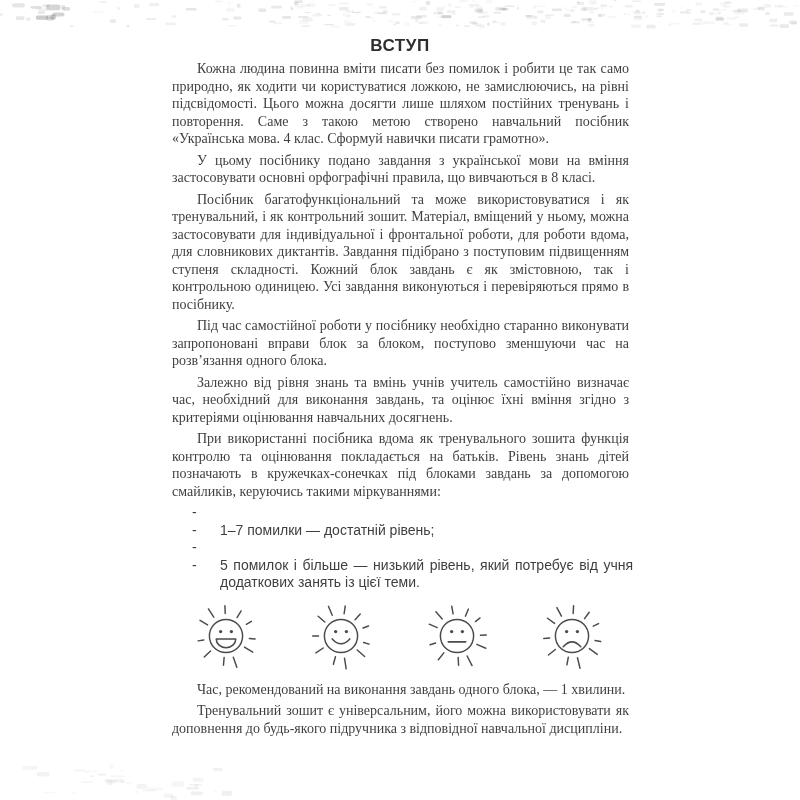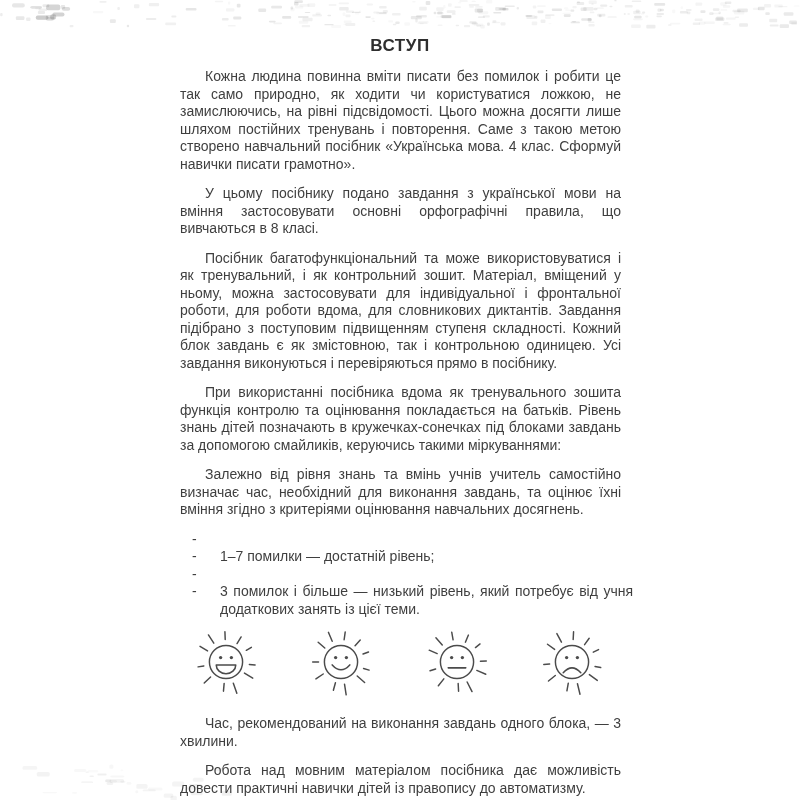--- a/index.html
+++ b/index.html
@@ -22,21 +22,21 @@
     letter-spacing: 0.6px;
     color: var(--title, #2e2e2e);
   }
   #content {
     margin: 0 167px 0 168px; 
     font-size: 14px;
     line-height: 17.5px;
     color: var(--text, #3f3f3f);
     text-align: justify;
   }
-  p.para { margin: 12px; text-indent: 25px; }
+  p.para { margin: 4px; text-indent: 25px; font-family: Liberation Serif, serif; }
   .list { margin: 0; }
   .list-item { display: flex; margin: 0; }
   .list-item .marker {
     flex: none; width: 52px;
     padding-left: 24px; box-sizing: border-box;
     text-align: left;
   }
   .list-item .li-text { flex: 1 1 auto; text-align: justify; }
   .smiley-row {
     display: flex; justify-content: space-around; align-items: center;
@@ -289,36 +289,37 @@
       <rect x="50.2" y="14.3" width="5.9" height="5.2" fill="#3c3c3c" opacity="0.189" rx="2"></rect>
       <rect x="35.8" y="15.6" width="12.6" height="4.3" fill="#3c3c3c" opacity="0.150" rx="2"></rect>
     </svg>
 
   <h1 class="doc-title">ВСТУП</h1>
 
   <div id="content">
       <p class="para">Кожна людина повинна вміти писати без помилок і робити це так само природно, як ходити чи користуватися ложкою, не замислюючись, на рівні підсвідомості. Цього можна досягти лише шляхом постійних тренувань і повторення. Саме з такою метою створено навчальний посібник «Українська мова. 4 клас. Сформуй навички писати грамотно».</p>
       <p class="para">У цьому посібнику подано завдання з української мови на вміння застосовувати основні орфографічні правила, що вивчаються в 8 класі.</p>
       <p class="para">Посібник багатофункціональний та може використовуватися і як тренувальний, і як контрольний зошит. Матеріал, вміщений у ньому, можна застосовувати для індивідуальної і фронтальної роботи, для роботи вдома, для словникових диктантів. Завдання підібрано з поступовим підвищенням ступеня складності. Кожний блок завдань є як змістовною, так і контрольною одиницею. Усі завдання виконуються і перевіряються прямо в посібнику.</p>
+      <p class="para">Під час самостійної роботи у посібнику необхідно старанно виконувати запропоновані вправи блок за блоком, поступово зменшуючи час на розв’язання одного блока.</p>
+      <p class="para">Залежно від рівня знань та вмінь учнів учитель самостійно визначає час, необхідний для виконання завдань, та оцінює їхні вміння згідно з критеріями оцінювання навчальних досягнень.</p>
       <p class="para">При використанні посібника вдома як тренувального зошита функція контролю та оцінювання покладається на батьків. Рівень знань дітей позначають в кружечках-сонечках під блоками завдань за допомогою смайликів, керуючись такими міркуваннями:</p>
-      <p class="para">Залежно від рівня знань та вмінь учнів учитель самостійно визначає час, необхідний для виконання завдань, та оцінює їхні вміння згідно з критеріями оцінювання навчальних досягнень.</p>
       <div class="list">
         <div class="list-item">
           <span class="marker">-</span>
         </div>
         <div class="list-item">
           <span class="marker">-</span>
           <span class="li-text">1–7 помилки — достатній рівень;</span>
         </div>
         <div class="list-item">
           <span class="marker">-</span>
         </div>
         <div class="list-item">
           <span class="marker">-</span>
-          <span class="li-text">3 помилок і більше — низький рівень, який потребує від учня додаткових занять із цієї теми.</span>
+          <span class="li-text">5 помилок і більше — низький рівень, який потребує від учня додаткових занять із цієї теми.</span>
         </div>
       </div>
       <div class="smiley-row">
         <svg viewBox="-46 -42 92 84" class="sun" aria-label="open-smile">
           <line x1="-0.8" y1="-23.0" x2="-1.1" y2="-31.0" stroke="#4b4b4b" stroke-width="1.5" stroke-linecap="round"></line>
           <line x1="11.3" y1="-18.9" x2="15.5" y2="-25.7" stroke="#4b4b4b" stroke-width="1.5" stroke-linecap="round"></line>
           <line x1="20.8" y1="-12.0" x2="26.0" y2="-15.0" stroke="#4b4b4b" stroke-width="1.5" stroke-linecap="round"></line>
           <line x1="23.9" y1="2.5" x2="29.8" y2="3.1" stroke="#4b4b4b" stroke-width="1.5" stroke-linecap="round"></line>
           <line x1="18.9" y1="11.3" x2="27.4" y2="16.5" stroke="#4b4b4b" stroke-width="1.5" stroke-linecap="round"></line>
           <line x1="7.5" y1="21.7" x2="11.1" y2="32.1" stroke="#4b4b4b" stroke-width="1.5" stroke-linecap="round"></line>
@@ -377,22 +378,21 @@
           <line x1="-17.1" y1="13.8" x2="-24.1" y2="19.5" stroke="#4b4b4b" stroke-width="1.5" stroke-linecap="round"></line>
           <line x1="-22.9" y1="2.0" x2="-28.9" y2="2.5" stroke="#4b4b4b" stroke-width="1.5" stroke-linecap="round"></line>
           <line x1="-17.8" y1="-12.9" x2="-25.1" y2="-18.2" stroke="#4b4b4b" stroke-width="1.5" stroke-linecap="round"></line>
           <line x1="-10.8" y1="-20.3" x2="-15.5" y2="-29.1" stroke="#4b4b4b" stroke-width="1.5" stroke-linecap="round"></line>
           <circle cx="0" cy="0" r="17" fill="none" stroke="#4b4b4b" stroke-width="1.5"></circle>
           <circle cx="-5.5" cy="-4.5" r="1.7" fill="#4b4b4b"></circle>
           <circle cx="5.5" cy="-4.5" r="1.7" fill="#4b4b4b"></circle>
           <path d="M -9 11 Q 0 1 9 11" fill="none" stroke="#4b4b4b" stroke-width="1.6" stroke-linejoin="round" stroke-linecap="round"></path>
         </svg>
       </div>
-      <p class="para">Час, рекомендований на виконання завдань одного блока, — 3 хвилини.</p>
-      <p class="para">Робота над мовним матеріалом посібника дає можливість довести практичні навички дітей із правопису до автоматизму.</p>
+      <p class="para">Час, рекомендований на виконання завдань одного блока, — 1 хвилини.</p>
       <p class="para">Тренувальний зошит є універсальним, його можна використовувати як доповнення до будь-якого підручника з відповідної навчальної дисципліни.</p>
     </div>
 
   <svg id="noise-bottom" class="noise-svg" width="300" height="42" viewBox="0 0 300 42">
       <rect x="22.5" y="8.0" width="14.7" height="3.8" fill="#3c3c3c" opacity="0.051" rx="1.5"></rect>
       <rect x="105.2" y="20.9" width="5.9" height="3.2" fill="#3c3c3c" opacity="0.061" rx="1.5"></rect>
       <rect x="74.1" y="11.0" width="12.2" height="3.1" fill="#3c3c3c" opacity="0.035" rx="1.5"></rect>
       <rect x="97.3" y="15.4" width="9.4" height="2.2" fill="#3c3c3c" opacity="0.074" rx="1.5"></rect>
       <rect x="72.0" y="34.1" width="5.3" height="1.6" fill="#3c3c3c" opacity="0.033" rx="1.5"></rect>
       <rect x="81.1" y="23.5" width="12.1" height="1.3" fill="#3c3c3c" opacity="0.071" rx="1.5"></rect>

